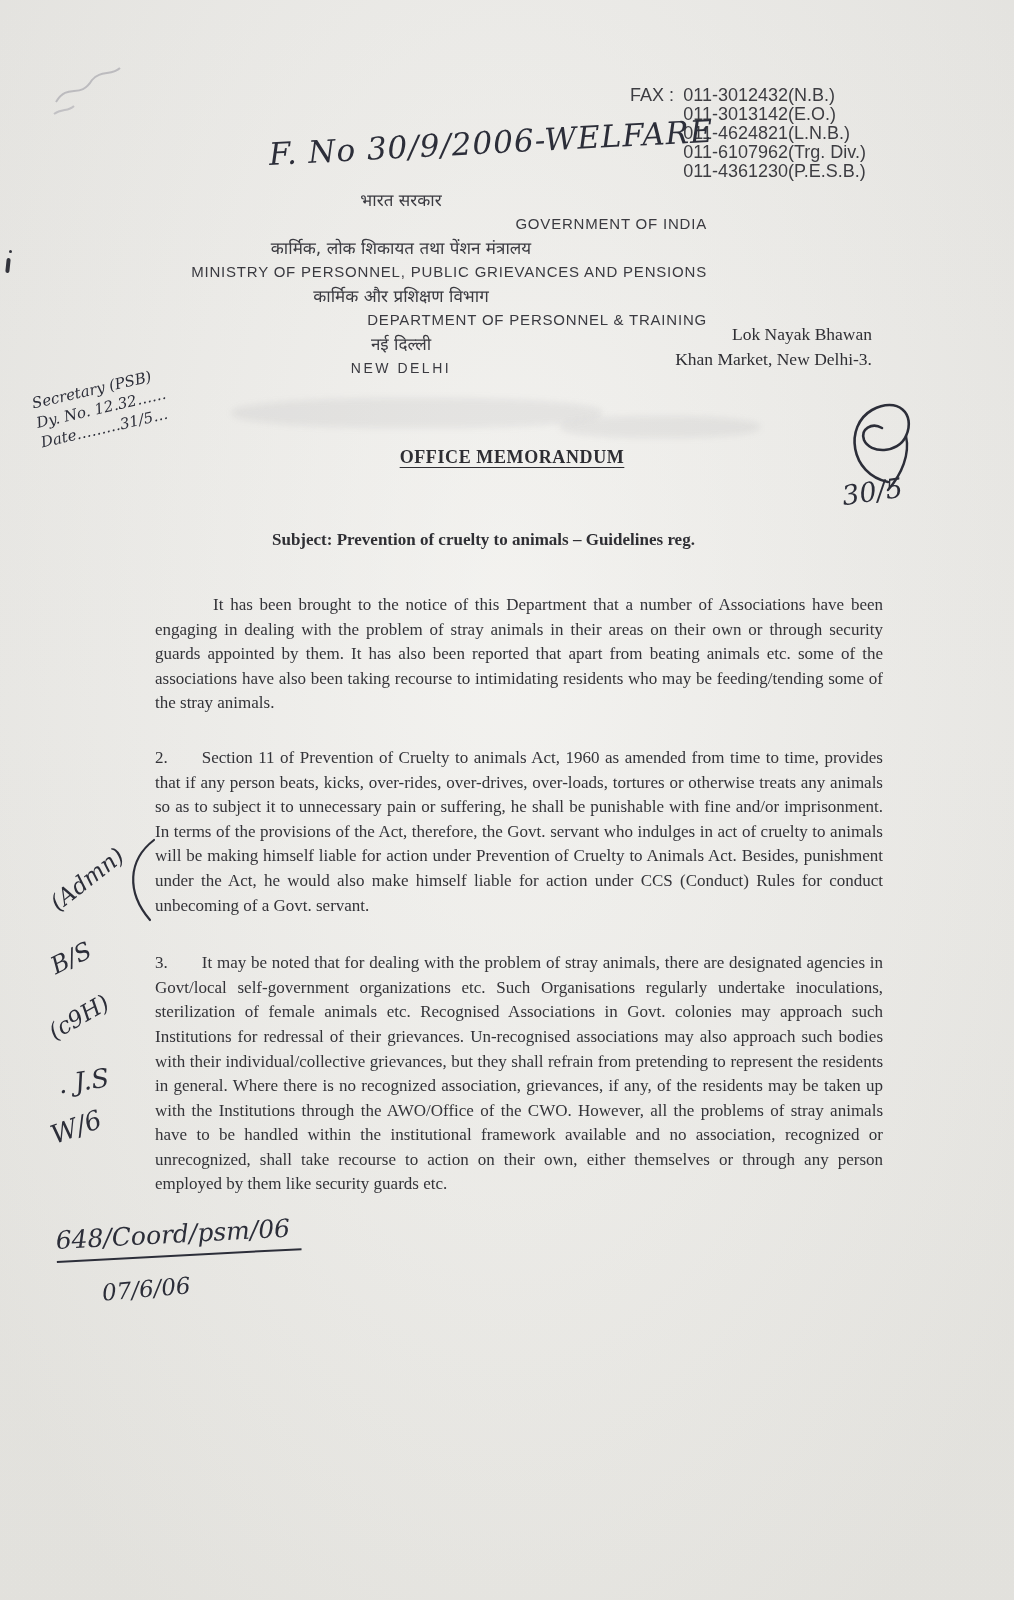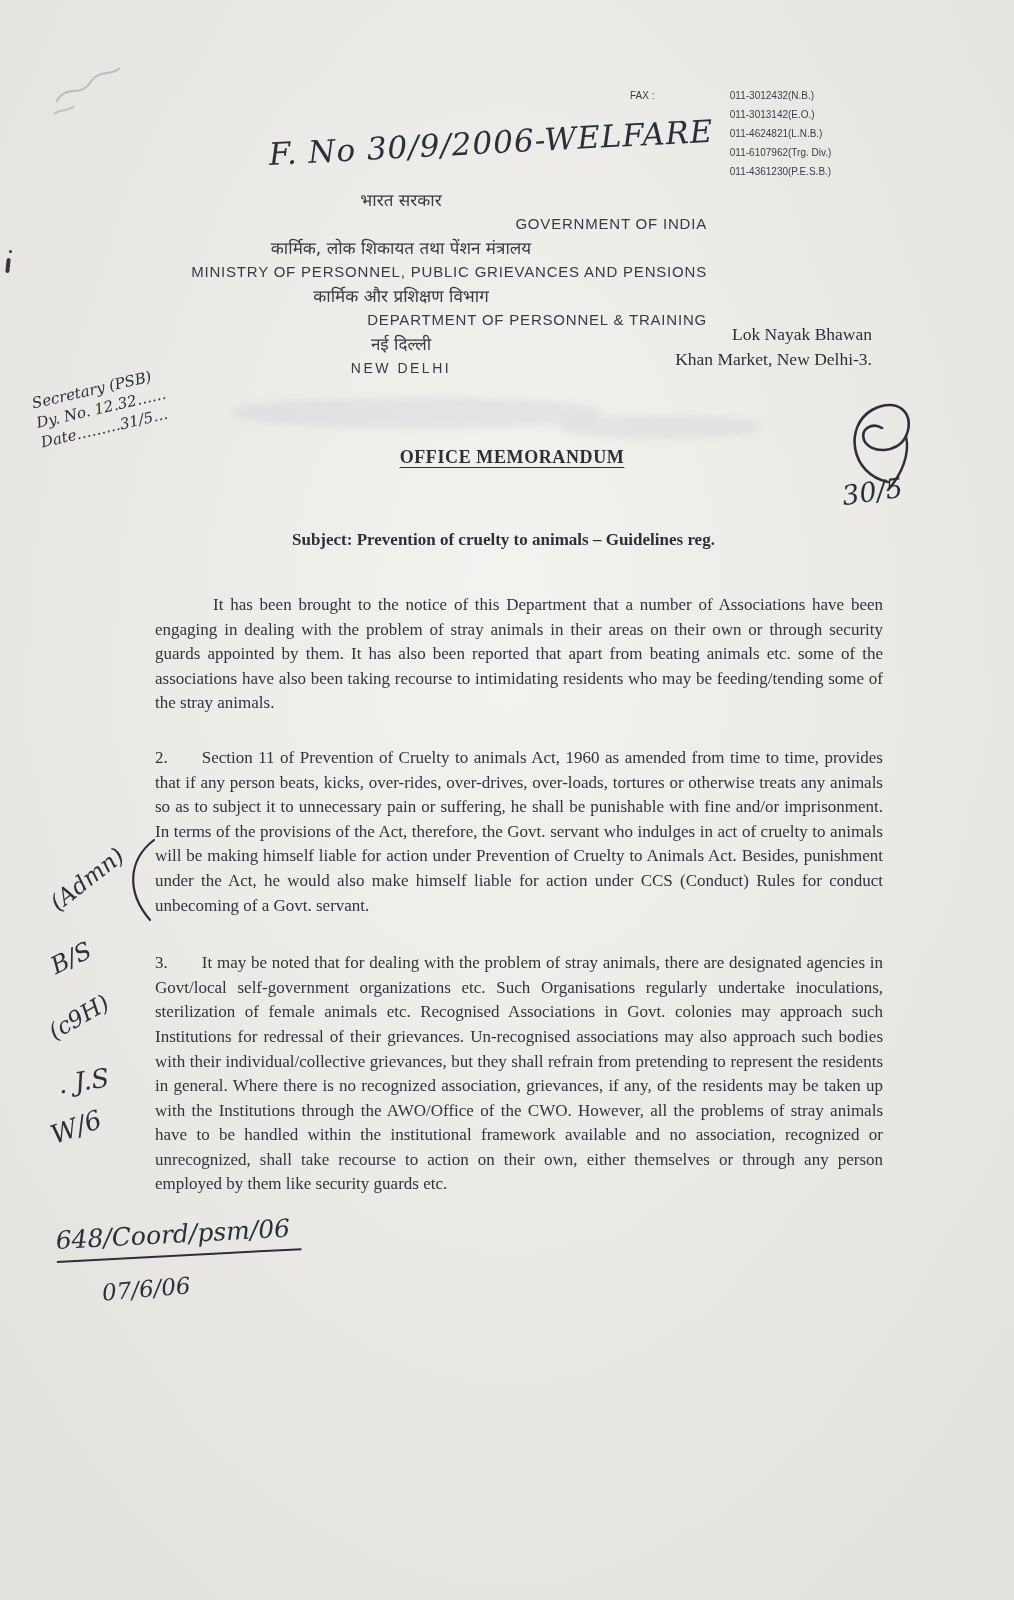--- a/index.html
+++ b/index.html
@@ -8,42 +8,42 @@
     background:linear-gradient(180deg,#ecebe7 0%, #eeede9 45%, #ebeae5 100%);
     font-family:"Liberation Serif", serif;
     color:#38383c;
     overflow:hidden;
   }
   .page::before {
     content:""; position:absolute; inset:0; pointer-events:none;
     background:radial-gradient(ellipse at 50% 38%, rgba(255,255,255,0.30), rgba(60,60,65,0.05) 88%);
   }
 
-  .fax { position:absolute; left:630px; top:86px; font-family:"Liberation Sans",sans-serif; font-size:10px; line-height:19px; color:#3d3d42; }
+  .fax { position:absolute; left:630px; top:86px; font-family:"Liberation Sans",sans-serif; font-size:18px; line-height:19px; color:#3d3d42; }
   .fax-row { display:flex; white-space:nowrap; }
   .fax-label { width:52px; }
   .fax-number { width:106px;text-align:right; }
 
   
   .hand { font-family:"DejaVu Serif", serif; font-style:italic; color:#2c2e39; }
 
   .file-number { position:absolute; left:268px; top:136px; font-size:31px; letter-spacing:1px; transform:rotate(-3deg); transform-origin:left top; }
 
   .letterhead { position:absolute; left:95px; top:188px; width:612px; text-align:center; color:#3a3a40; }
   .lh-hindi { font-family:"DejaVu Sans","Liberation Sans",sans-serif; font-size:17px; line-height:24px; }
   .lh-eng   { font-family:"Liberation Sans",sans-serif; font-size:15px; line-height:24px; letter-spacing:0.8px;text-align:right; }
   .lh-city  { font-family:"Liberation Sans",sans-serif; font-size:14px; line-height:24px; letter-spacing:2.5px; }
 
   .address { position:absolute; right:142px; top:322px; width:260px; text-align:right; font-size:17.5px; line-height:25px; color:#2f2f34; }
 
   .stamp { position:absolute; left:30px; top:394px; transform:rotate(-13deg); transform-origin:left top; font-size:15px; line-height:20px; }
 
   .memo-title { position:absolute; left:307px; top:447px; width:410px; text-align:center; font-weight:bold; font-size:18px; letter-spacing:0.6px; text-decoration:underline; text-underline-offset:4px; color:#2e2e33; }
 
-  .subject { position:absolute; left:272px; top:530px; font-weight:bold; font-size:17px; color:#2f2f34;margin-left:20px; }
+  .subject { position:absolute; left:272px; top:530px; font-weight:bold; font-size:17px; color:#2f2f34; }
 
   .bodytext { position:absolute; left:155px; top:592px; width:728px; font-size:17px; line-height:24.6px; text-align:justify; color:#333338; }
   .para-first { text-indent:58px; margin:1px 0 30px 0; }
   .para { margin:0 0 33px 0; }
 
   .sign-svg { position:absolute; left:810px; top:396px; }
   .sign-note { position:absolute; left:842px; top:476px; font-size:27px; transform:rotate(-8deg); }
 
   .margin-note { position:absolute; font-size:23px; white-space:nowrap; }
   .mn1 { left:44px;  top:866px;  transform:rotate(-38deg); }

